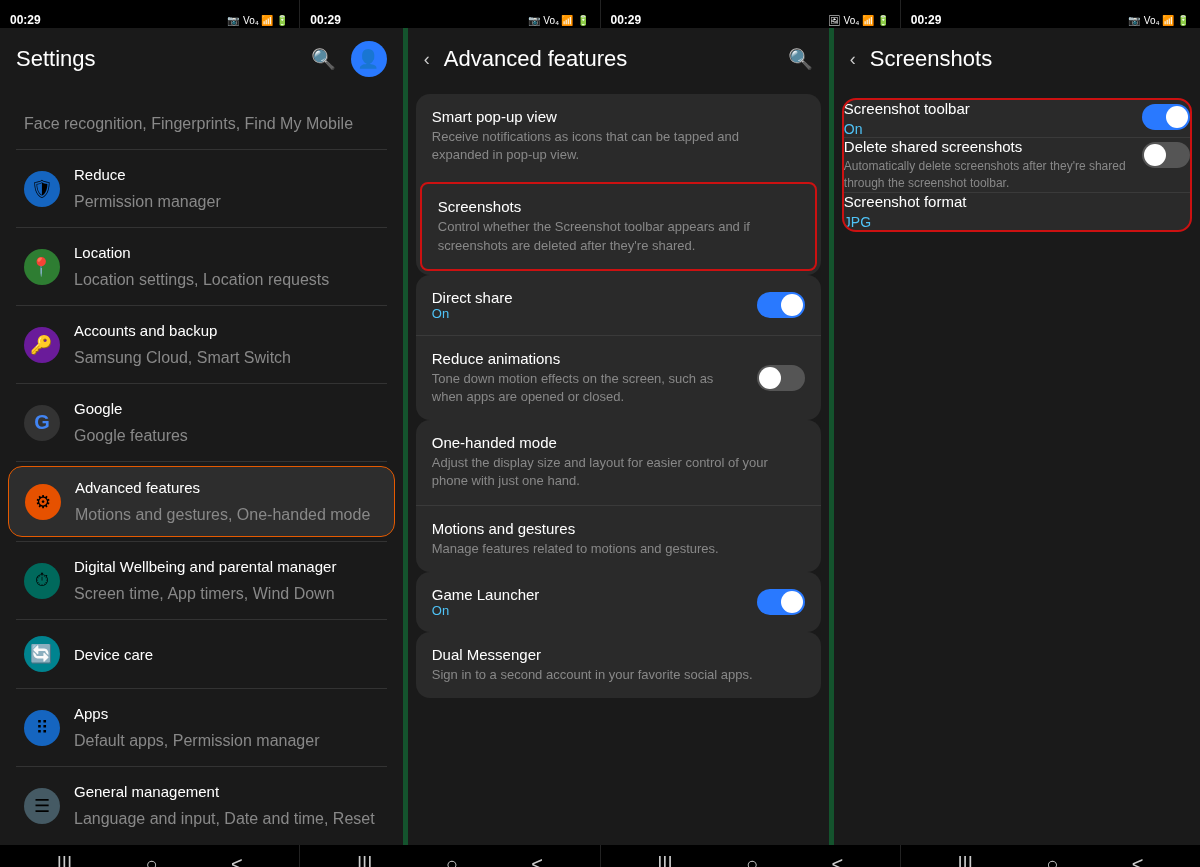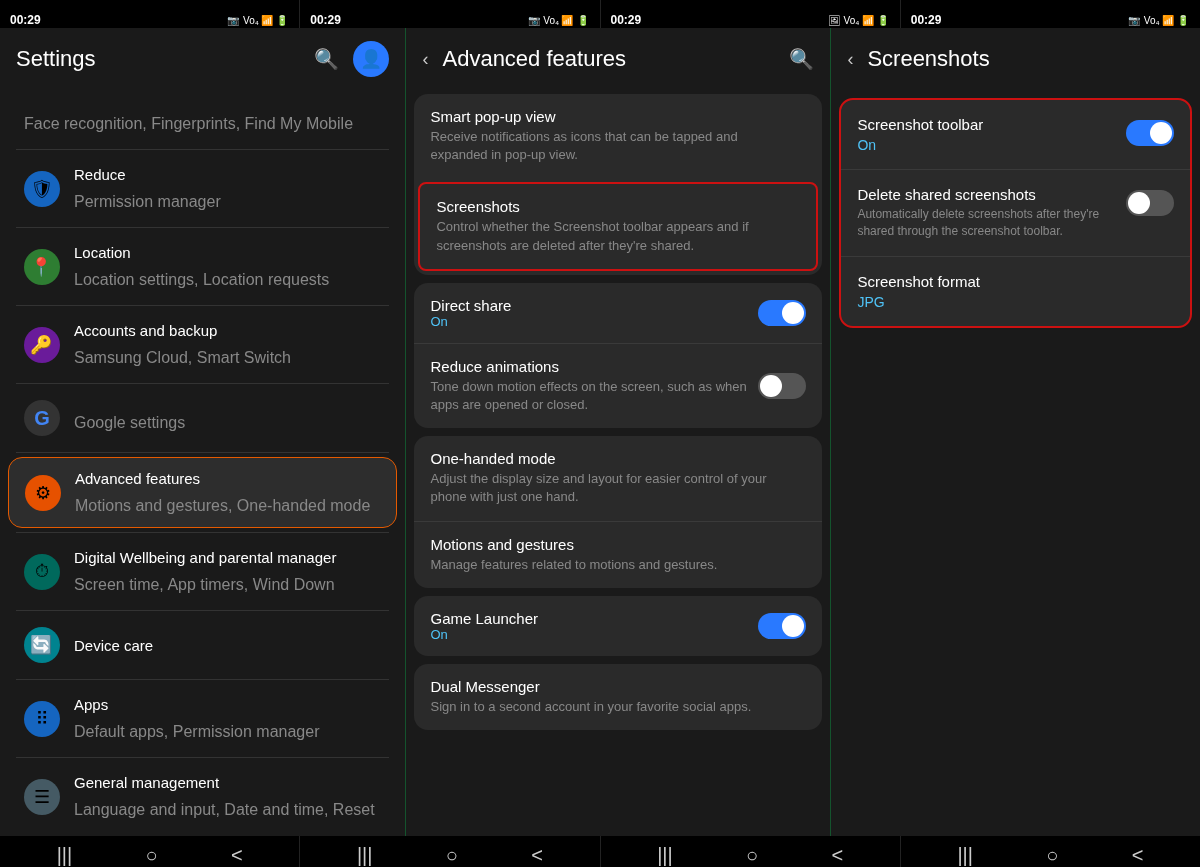--- a/index.html
+++ b/index.html
@@ -41,21 +41,21 @@
       flex: 1;
       width: 100%;
     }
 
     
     .panel {
       flex: 1;
       background: #1a1a1a;
       display: flex;
       flex-direction: column;
-      border-right: 1px solid #14532d;
+      border-right: 5px solid #14532d;
       overflow: hidden;
     }
     .panel:last-child { border-right: none; }
 
     
     .panel-header {
       background: #1a1a1a;
       padding: 12px 16px 10px;
       display: flex;
       align-items: center;
@@ -153,21 +153,20 @@
       overflow-y: auto;
       padding: 6px 8px;
     }
     .feature-list::-webkit-scrollbar { width: 3px; }
     .feature-list::-webkit-scrollbar-track { background: #1a1a1a; }
     .feature-list::-webkit-scrollbar-thumb { background: #444; }
 
     .feature-card {
       background: #2a2a2a;
       border-radius: 14px;
-      margin-bottom: 8px;
       overflow: hidden;
     }
     .feature-item {
       padding: 14px 16px;
       display: flex;
       align-items: center;
       justify-content: space-between;
       cursor: pointer;
     }
     .feature-item + .feature-item {
@@ -220,21 +219,20 @@
       padding: 6px 0;
     }
     .screenshot-card {
       background: #2a2a2a;
       border-radius: 14px;
       margin: 4px 8px 8px;
       overflow: hidden;
       border: 2px solid #cc1111;
     }
     .screenshot-item {
-      padding: 16px;
       display: flex;
       align-items: flex-start;
       justify-content: space-between;
       cursor: pointer;
     }
     .screenshot-item + .screenshot-item {
       border-top: 1px solid #3a3a3a;
     }
     .screenshot-item-text { flex: 1; }
     .screenshot-item-title {
@@ -340,21 +338,22 @@
         <div class="item-text">
           <div class="item-title">Accounts and backup</div>
           <div class="item-subtitle">Samsung Cloud, Smart Switch</div>
         </div>
       </div>
       <div class="separator"></div>
 
       <div class="settings-item">
         <div class="item-icon" style="background:#333;color:#4285F4;font-weight:bold;font-size:20px;">G</div>
         <div class="item-text">
-          <div class="item-subtitle">Google settings</div>
+          <div class="item-title">Google</div>
+          <div class="item-subtitle">Google features</div>
         </div>
       </div>
       <div class="separator"></div>
 
       <div class="settings-item active">
         <div class="item-icon" style="background:#e65100;">⚙</div>
         <div class="item-text">
           <div class="item-title">Advanced features</div>
           <div class="item-subtitle">Motions and gestures, One-handed mode</div>
         </div>

